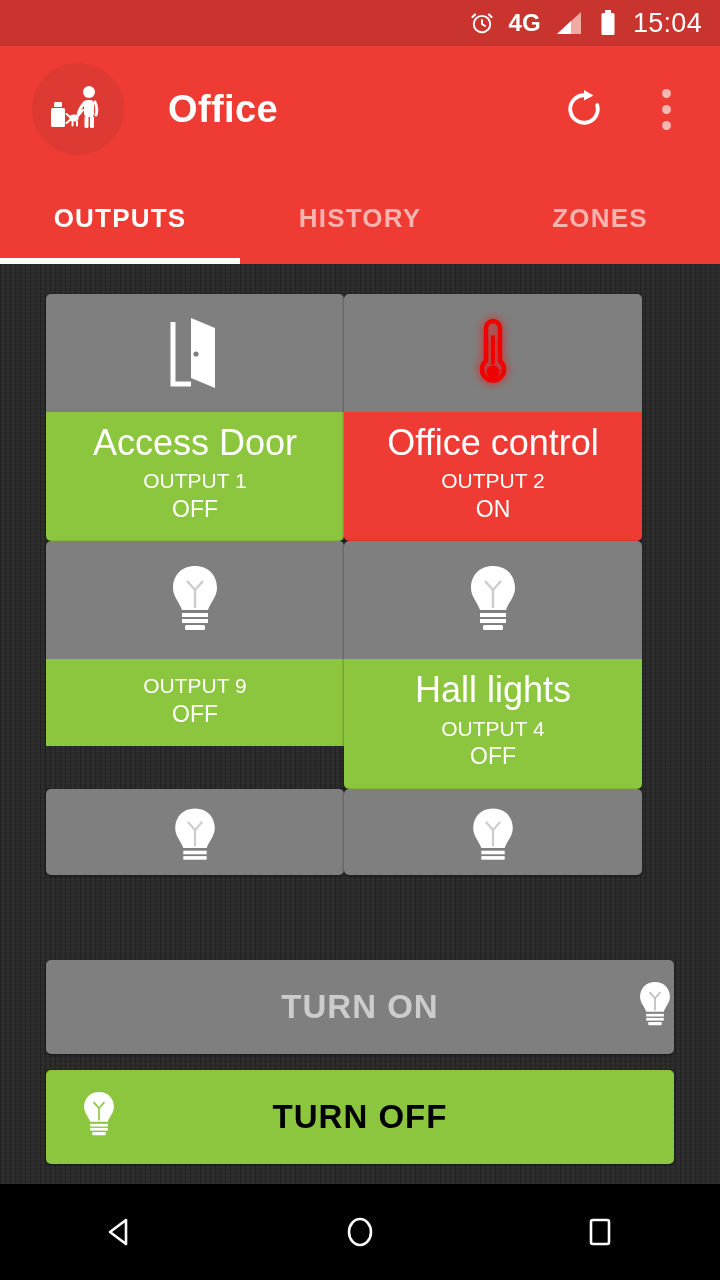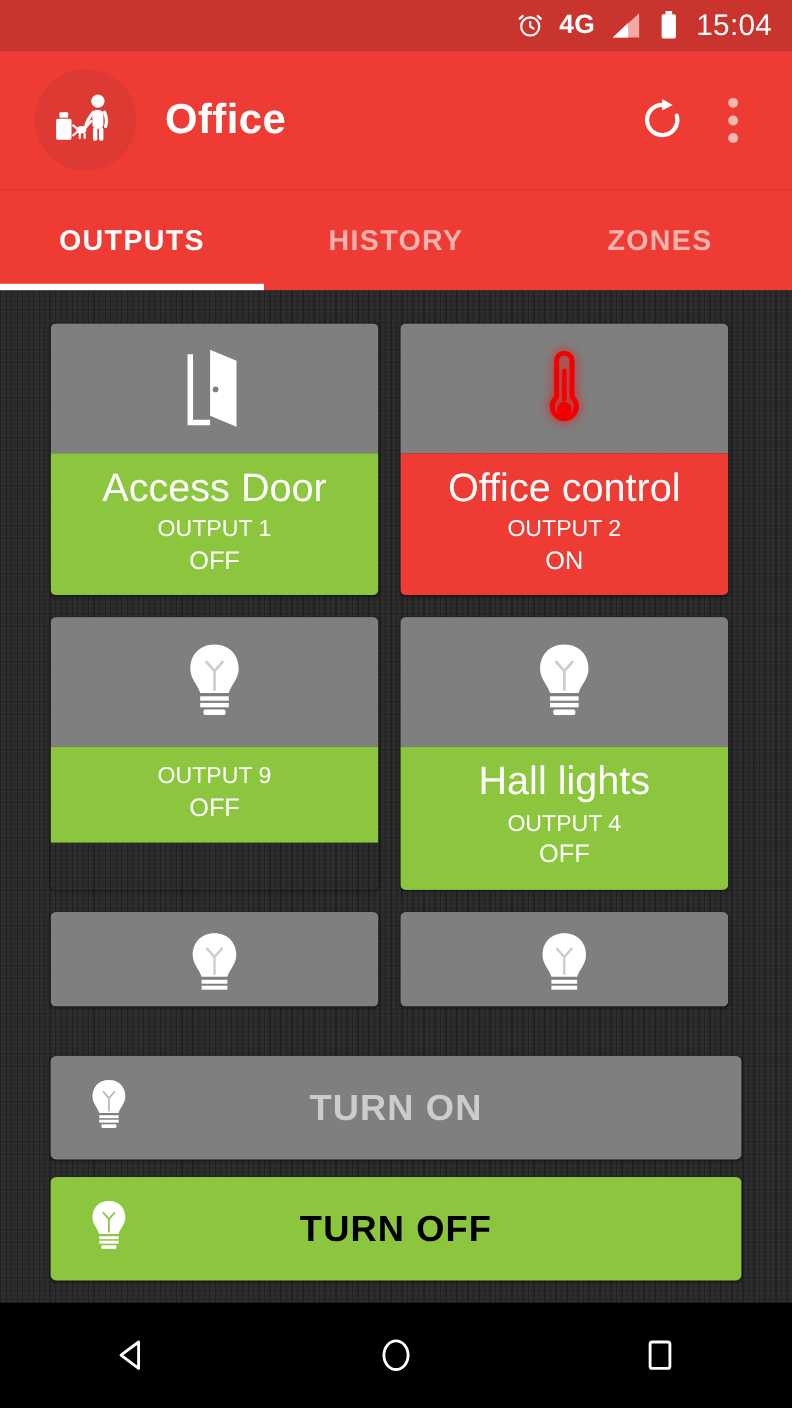--- a/index.html
+++ b/index.html
@@ -34,20 +34,21 @@
     color:#fff; font-size:27px; font-weight:normal;
     letter-spacing:.3px; line-height:1; margin-left:2px;
   }
 
   
   .appbar {
     flex:0 0 126px;
     background:#ee3b34;
     display:flex; align-items:center;
     padding:0 22px 0 32px;
+    gap:18px;
   }
   .logo {
     width:92px; height:92px; border-radius:50%;
     background:#dc3a32;
     display:flex; align-items:center; justify-content:center;
     flex:0 0 92px;
   }
   .app-title {
     color:#fff; font-size:38px; font-weight:bold;
     margin-left:26px; flex:1; letter-spacing:.4px;
@@ -82,21 +83,21 @@
   .content {
     flex:1;
     position:relative;
     background-color:#2b2b2b;
     background-image:
       repeating-linear-gradient(0deg, rgba(255,255,255,.022) 0 1px, transparent 1px 4px),
       repeating-linear-gradient(90deg, rgba(0,0,0,.25) 0 1px, transparent 1px 5px);
     padding:30px 46px 0 46px;
     overflow:hidden;
   }
-  .grid { display:flex; flex-wrap:wrap; gap:20px; }
+  .grid { display:flex; flex-wrap:wrap; }
   .card {
     width:298px;
     border-radius:5px;
     overflow:hidden;
     display:flex; flex-direction:column;
     box-shadow:0 1px 3px rgba(0,0,0,.5);
   }
   .card-icon {
     height:118px; background:#7f7f7f;
     display:flex; align-items:center; justify-content:center;
@@ -126,21 +127,21 @@
     position:absolute; left:46px; right:46px; bottom:20px;
   }
   .bulk-btn {
     height:94px; border-radius:5px;
     display:flex; align-items:center;
     padding-left:34px;
     position:relative;
     margin-top:16px;
     box-shadow:0 1px 3px rgba(0,0,0,.5);
   }
-  .bulk-on  { background:#7f7f7f; }
+  .bulk-on  { background:#7f7f7f;justify-content:flex-end; }
   .bulk-off { background:#8cc63e; }
   .bulk-label {
     position:absolute; left:0; right:0; text-align:center;
     font-size:33px; font-weight:bold; letter-spacing:1px;
   }
   .bulk-on  .bulk-label { color:#cccccc; }
   .bulk-off .bulk-label { color:#000000; }
 
   
   .navbar {

